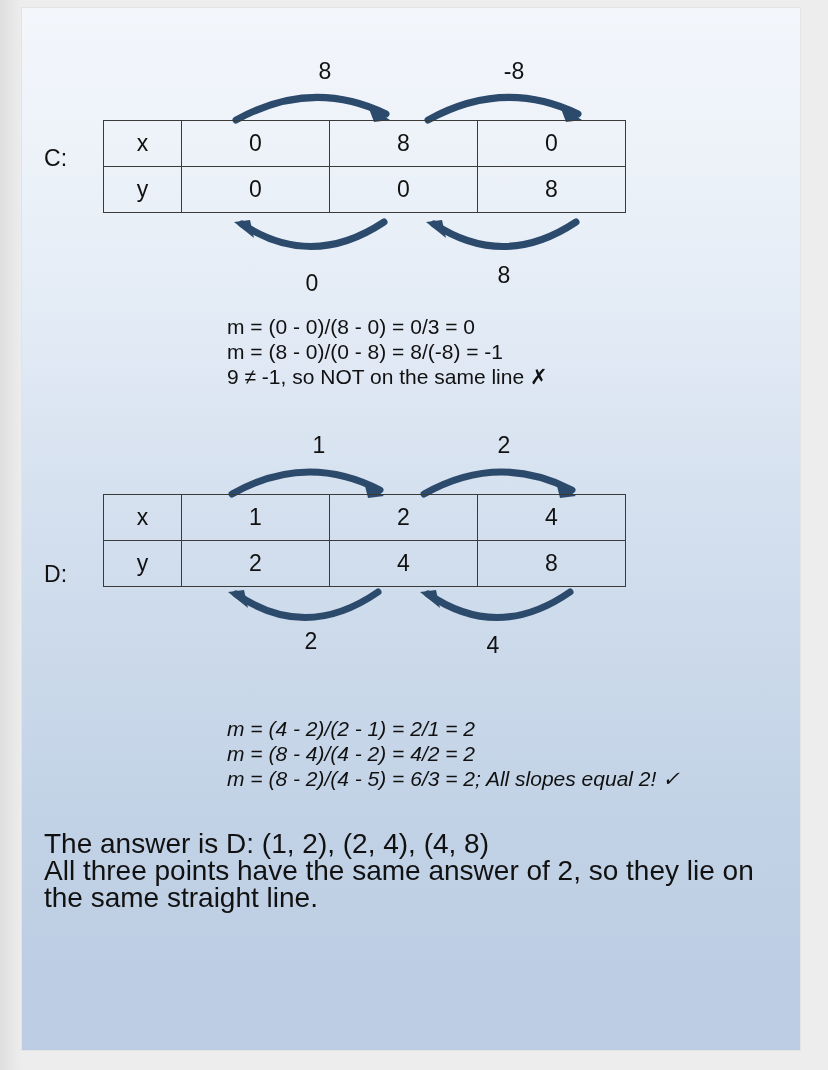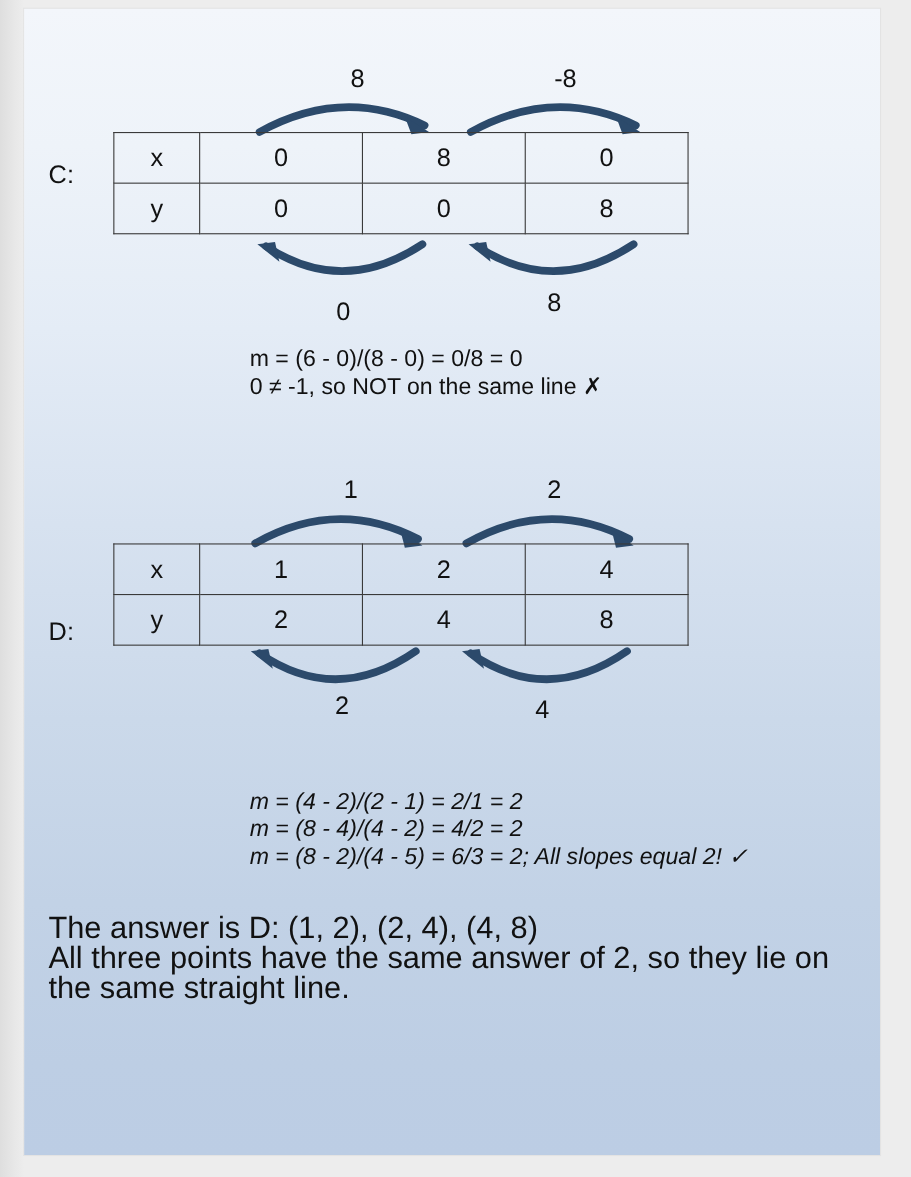--- a/index.html
+++ b/index.html
@@ -150,22 +150,23 @@
     </svg>
     <svg class="arc-svg" style="left:398px; top:208px;" width="168" height="42" viewBox="0 0 168 42">
       <path d="M 14 8 Q 84 54 156 6" fill="none" stroke="#2c4a6b" stroke-width="7" stroke-linecap="round"></path>
       <path d="M 26 22 L 6 6 L 22 4 Z" fill="#2c4a6b"></path>
     </svg>
 
     <div class="abs arrow-label" style="left:260px; top:262px; width:60px;">0</div>
     <div class="abs arrow-label" style="left:452px; top:254px; width:60px;">8</div>
 
     <div class="mathblock" style="left:205px; top:306px;">
-      <div>m = (6 - 0)/(8 - 0) = 0/8 = 0</div>
-      <div>0 ≠ -1, so NOT on the same line ✗</div>
+      <div>m = (0 - 0)/(8 - 0) = 0/3 = 0</div>
+      <div>m = (8 - 0)/(0 - 8) = 8/(-8) = -1</div>
+      <div>9 ≠ -1, so NOT on the same line ✗</div>
     </div>
 
     <div class="abs arrow-label" style="left:267px; top:424px; width:60px;">1</div>
     <div class="abs arrow-label" style="left:452px; top:424px; width:60px;">2</div>
 
     <svg class="arc-svg" style="left:200px; top:450px;" width="168" height="42" viewBox="0 0 168 42">
       <path d="M 10 36 Q 84 -6 158 32" fill="none" stroke="#2c4a6b" stroke-width="7" stroke-linecap="round"></path>
       <path d="M 142 24 L 162 38 L 146 40 Z" fill="#2c4a6b"></path>
     </svg>
     <svg class="arc-svg" style="left:392px; top:450px;" width="168" height="42" viewBox="0 0 168 42">

